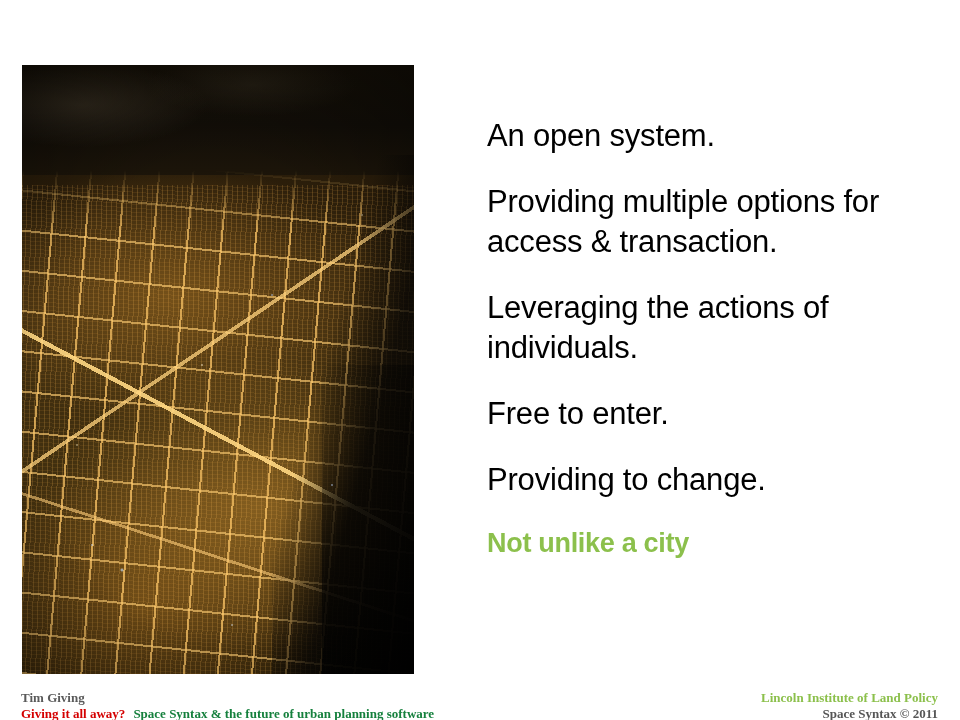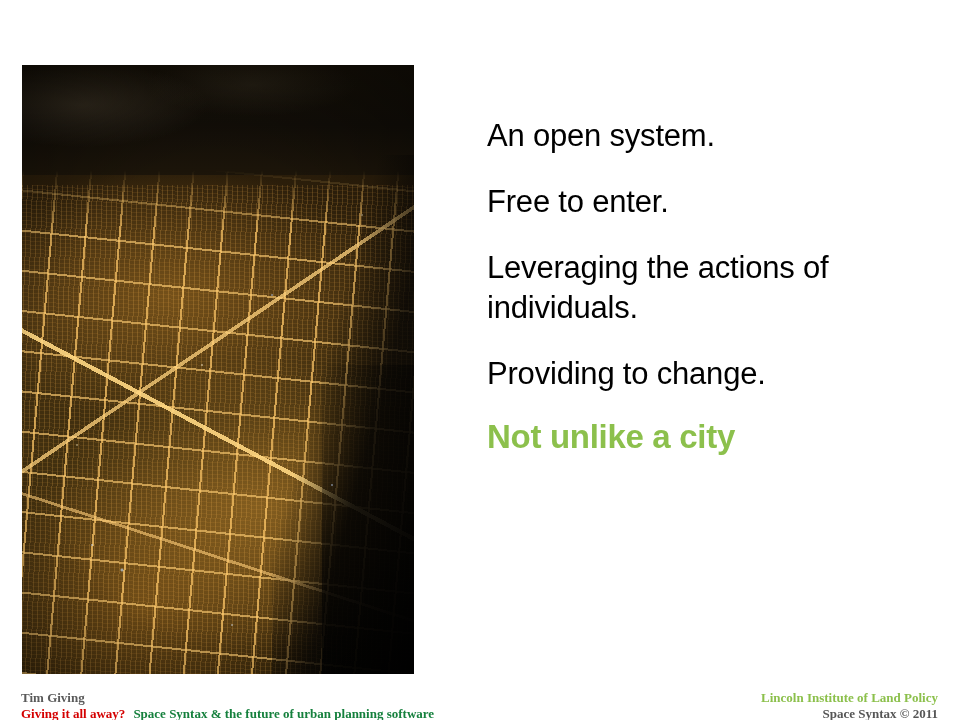--- a/index.html
+++ b/index.html
@@ -139,21 +139,21 @@
   .para {
     margin: 0 0 26px 0;
     font-size: 31px;
     line-height: 40px;
     color: #000000;
     font-family: "Liberation Sans", sans-serif;
     letter-spacing: -0.2px;
   }
   .para:last-child { margin-bottom: 0; }
   .para-accent {
-    font-size: 33px;
+    font-size: 27px;
     line-height: 34px;
     font-weight: bold;
     letter-spacing: -0.3px;
     font-family: "Liberation Sans", sans-serif;
   }
 
   
   #footer {
     position: absolute;
     left: 0;
@@ -204,22 +204,23 @@
     <div class="photo-layer grid-b"></div>
     <div class="photo-layer diag"></div>
     <div class="photo-layer water"></div>
     <div class="photo-layer water2"></div>
     <div class="photo-layer sparkle"></div>
     <div class="photo-layer vignette"></div>
   </div>
 
   <div id="body-copy">
     <p class="para">An open system.</p>
+    <p class="para">Providing multiple options for access &amp; transaction.</p>
+    <p class="para">Leveraging the actions of individuals.</p>
     <p class="para">Free to enter.</p>
-    <p class="para">Leveraging the actions of individuals.</p>
     <p class="para">Providing to change.</p>
     <p class="para para-accent f-green">Not unlike a city</p>
   </div>
 
   <div id="footer">
 
     <div id="footer-left">
       <span class="f-row f-name">Tim Giving</span>
       <span class="f-row">
         <span class="f-inline f-title">Giving it all away?</span><span class="f-gap"></span><span class="f-inline f-sub">Space Syntax &amp; the future of urban planning software</span>

